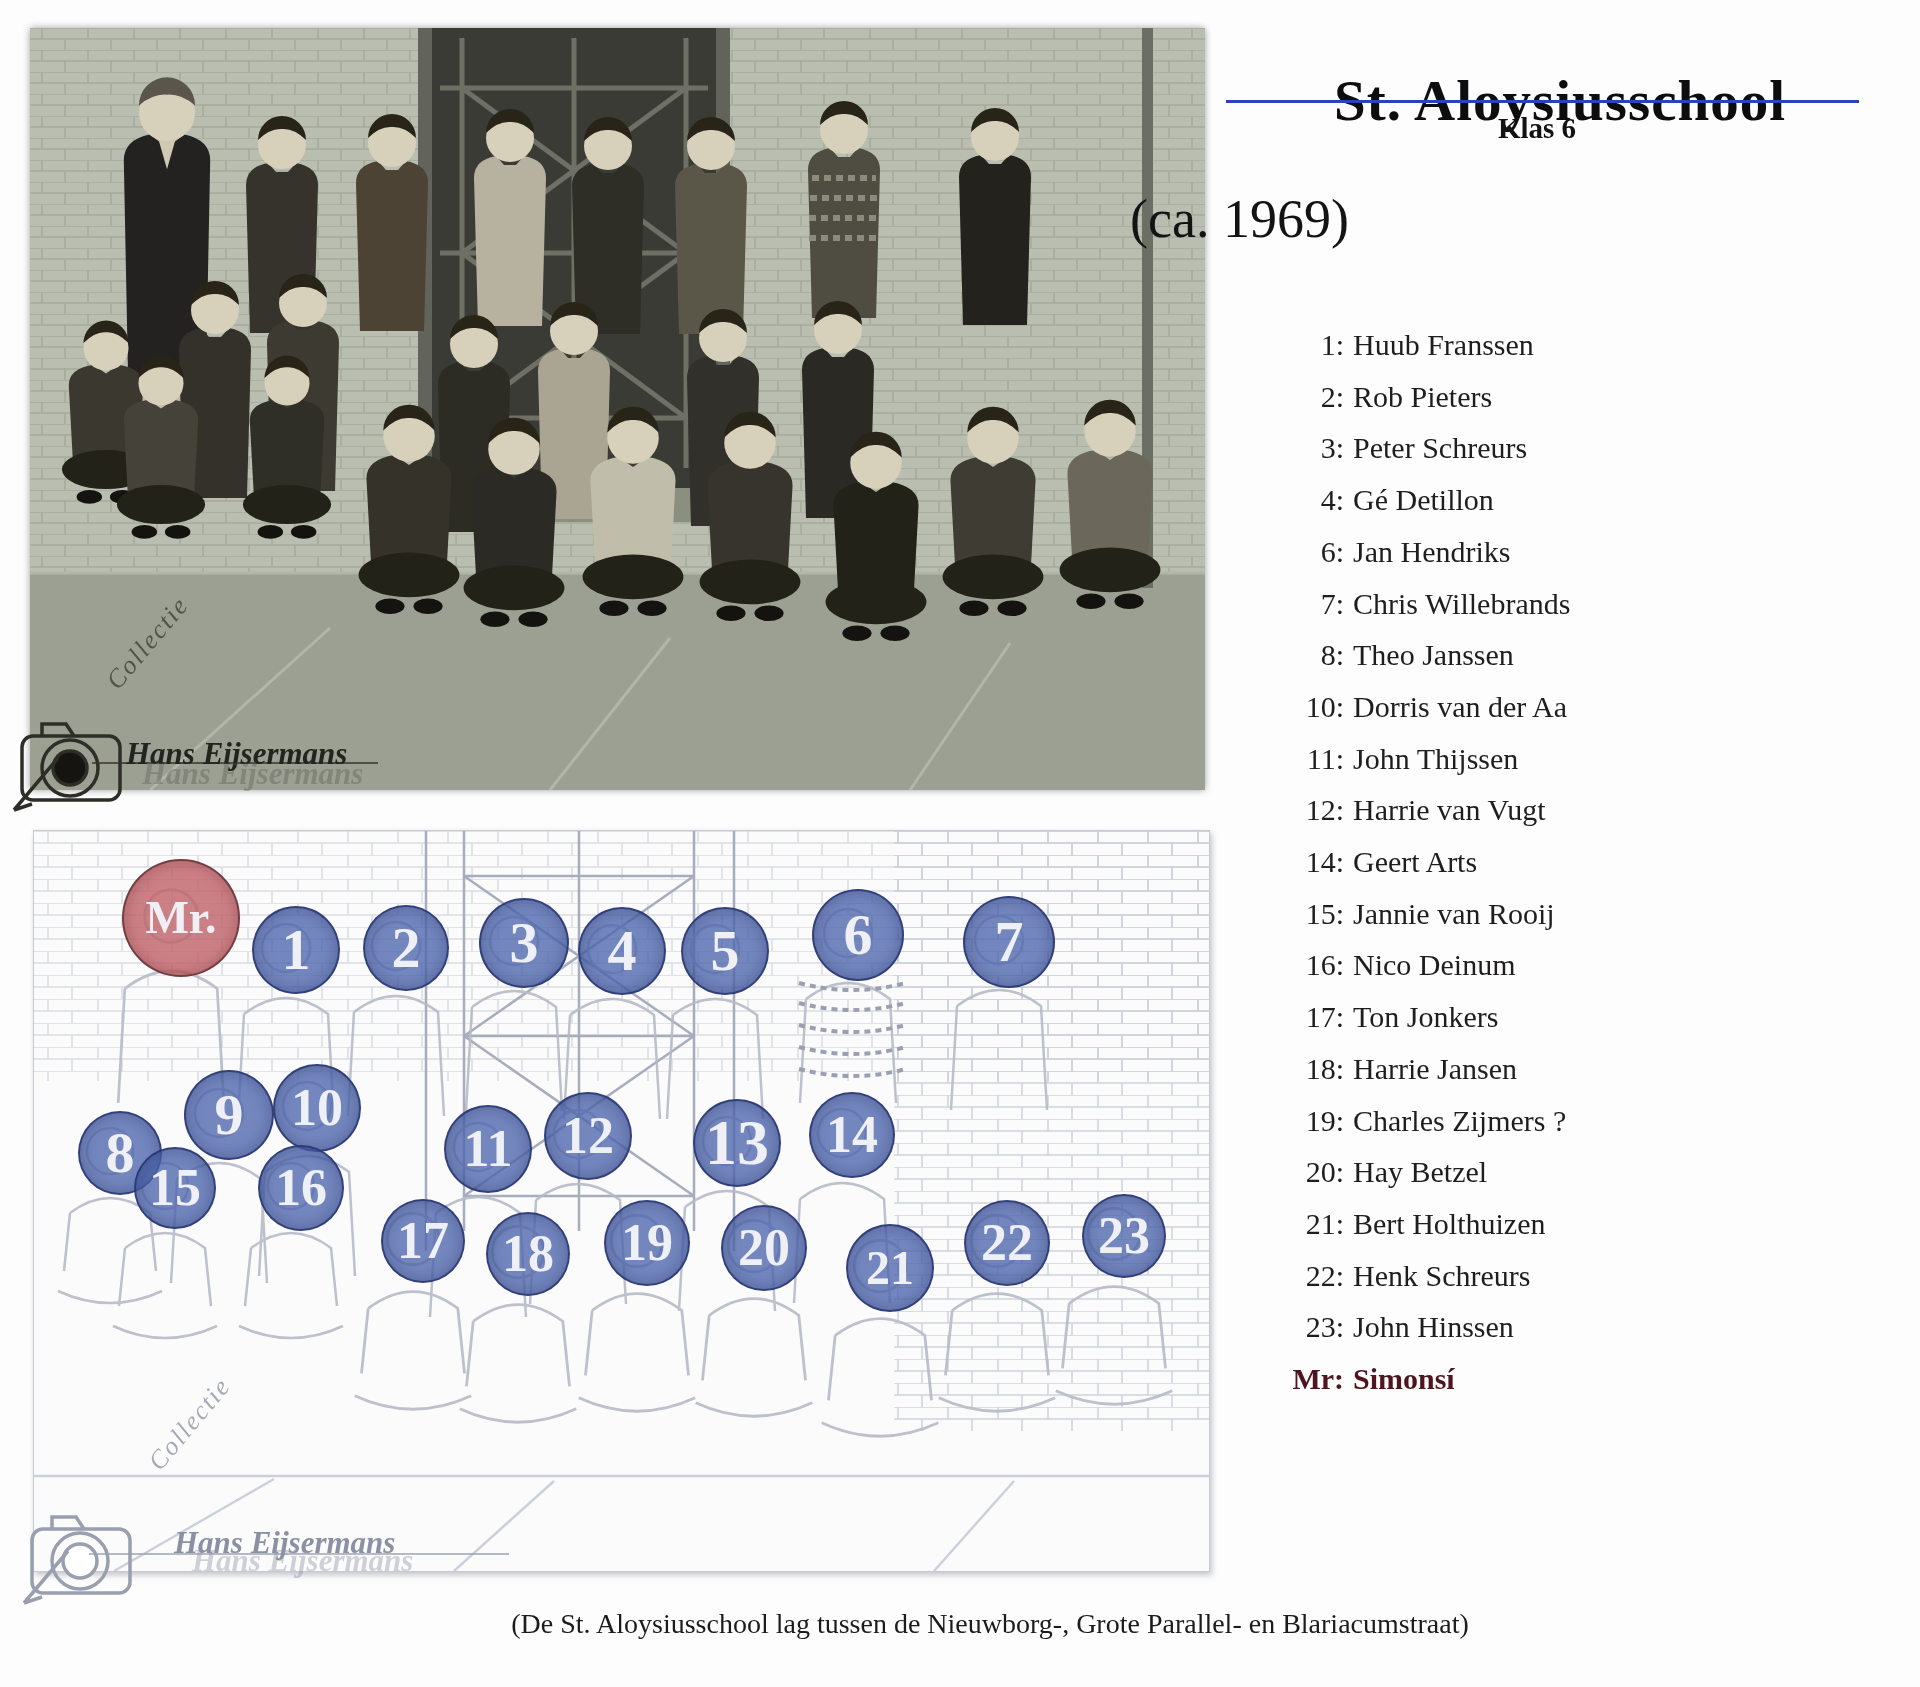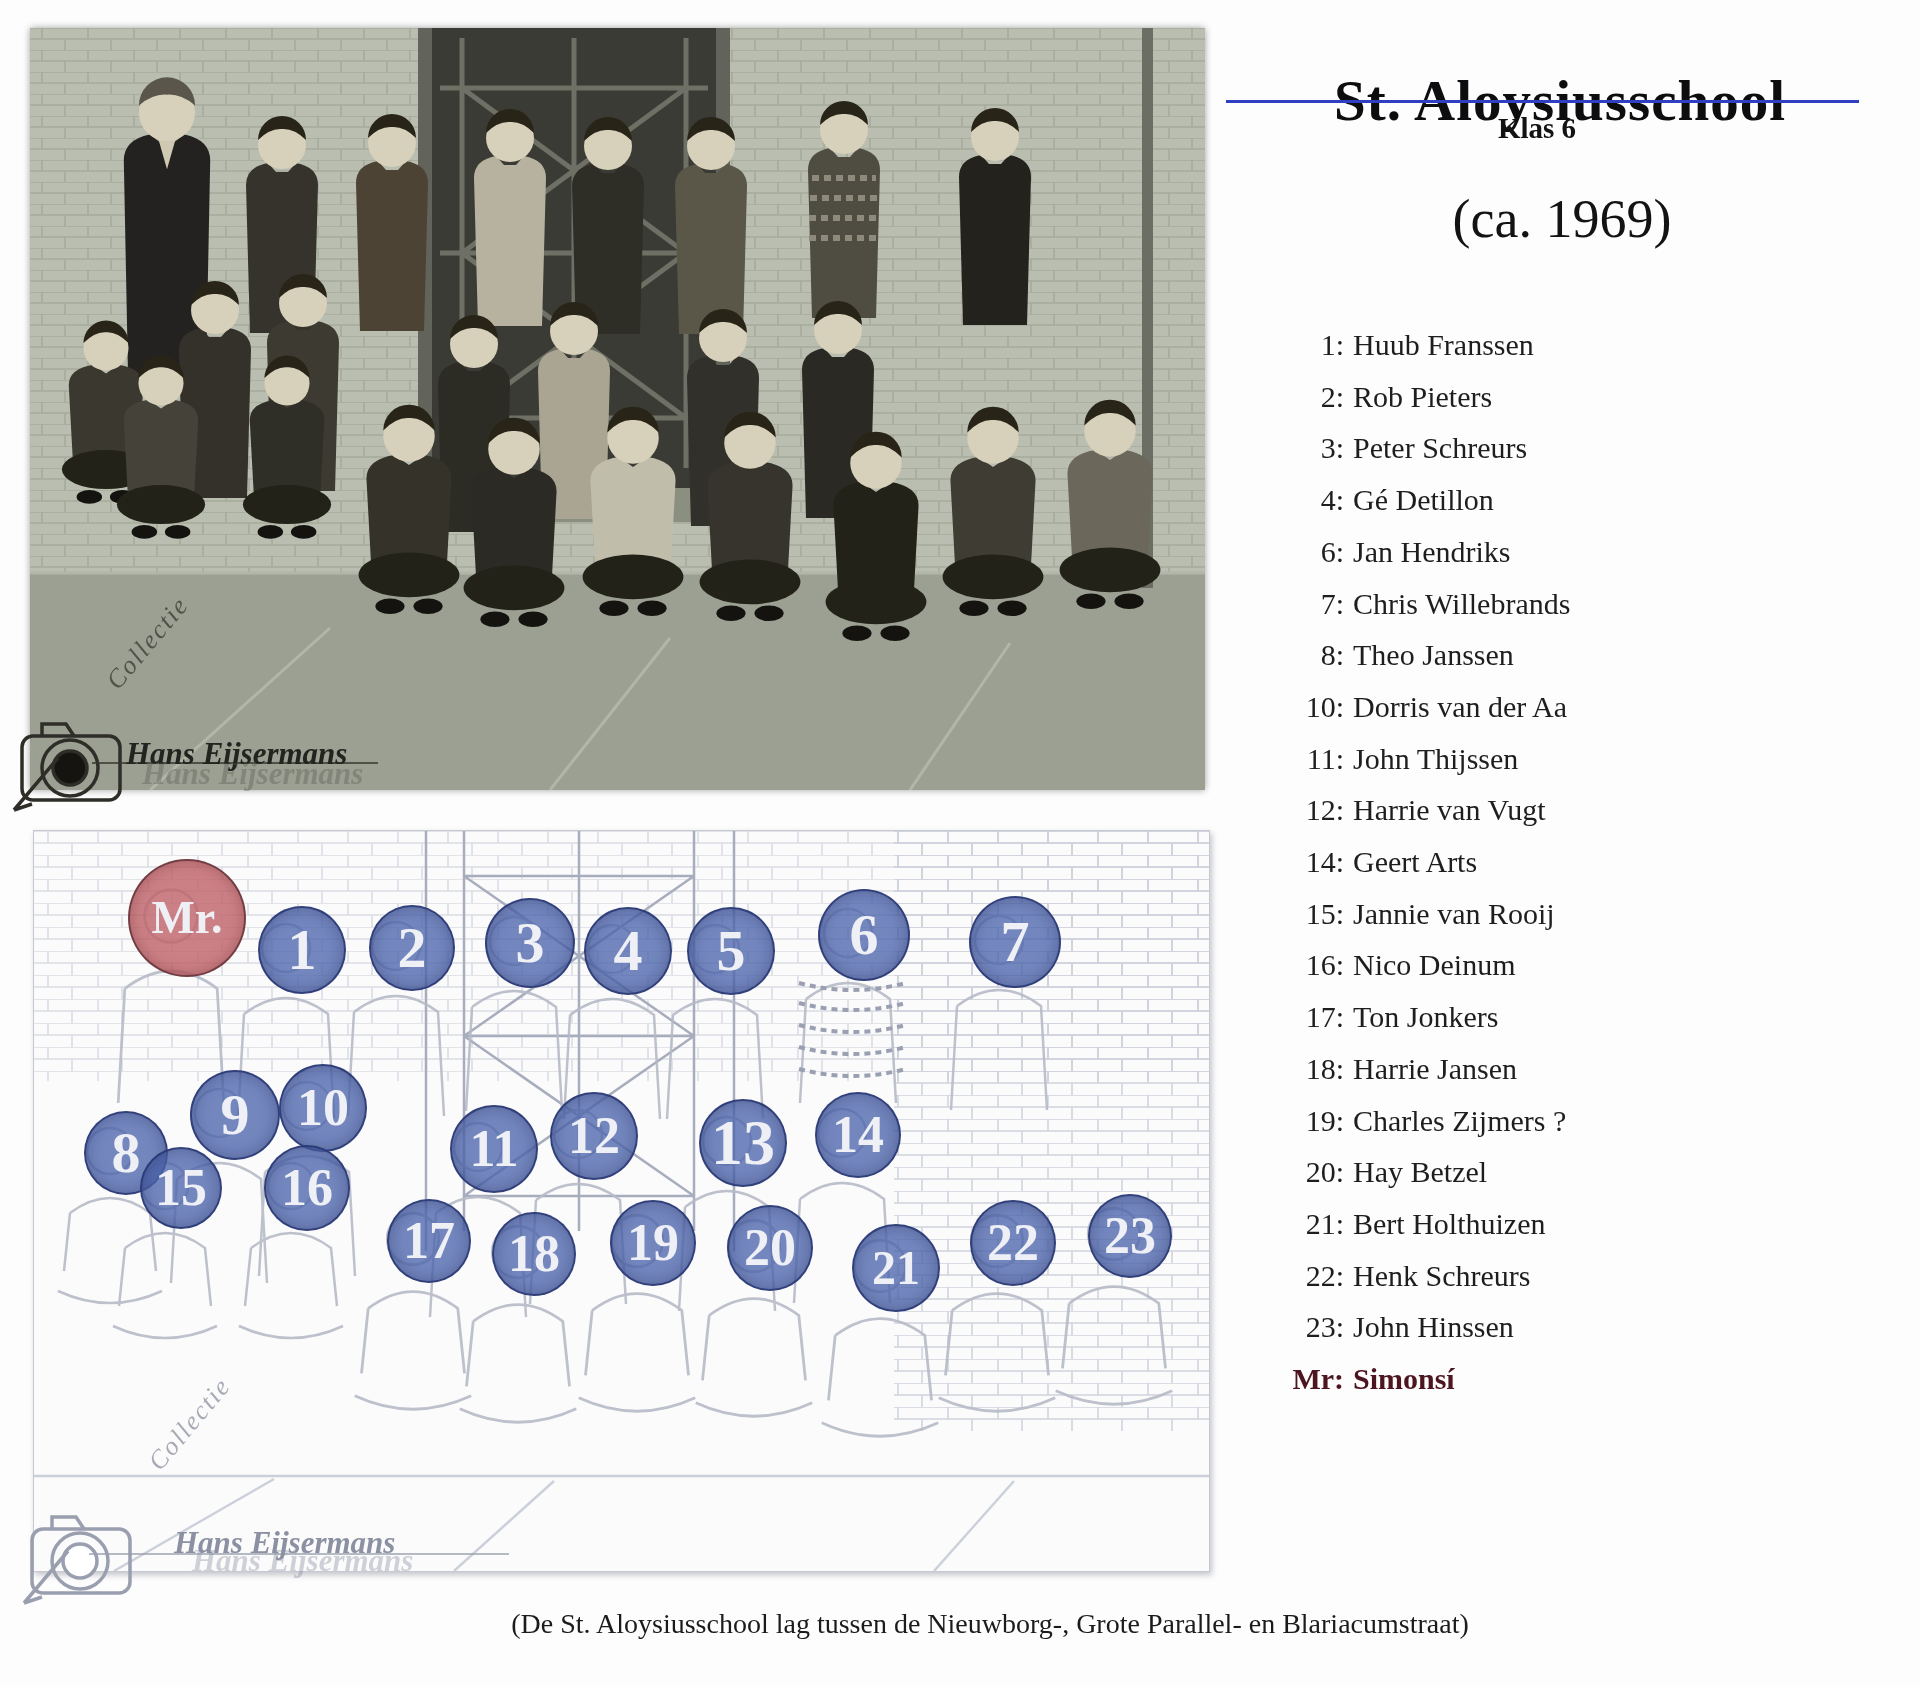--- a/index.html
+++ b/index.html
@@ -25,36 +25,36 @@
   .photo-wrap .wm-author{left:96px;top:708px;color:#23231f;}
   .sketch-wrap .wm-author{left:140px;top:694px;color:#8b91a2;}
   .wm-echo{position:absolute;font-style:italic;font-weight:bold;font-size:31px;white-space:nowrap;}
   .photo-wrap .wm-echo{left:112px;top:728px;color:rgba(90,90,82,.38);}
   .sketch-wrap .wm-echo{left:158px;top:712px;color:rgba(139,145,162,.4);}
   .wm-camera{position:absolute;}
   .photo-wrap .wm-camera{left:-22px;top:672px;}
   .sketch-wrap .wm-camera{left:-16px;top:662px;}
 
   
-  .markers{position:absolute;left:14px;top:0;width:100%;height:100%;}
+  .markers{position:absolute;left:8px;top:0;width:100%;height:100%;}
   .marker{position:absolute;border-radius:50%;display:flex;align-items:center;justify-content:center;
           font-weight:bold;color:#eef0f5;line-height:1;
           font-family:"Liberation Serif","DejaVu Serif",serif;}
   .marker.blue{background:rgba(77,101,172,.78);border:2px solid rgba(38,52,110,.85);
                box-shadow:inset 0 0 16px rgba(28,38,88,.38);}
   .marker.red{background:rgba(191,97,104,.8);border:2px solid rgba(86,40,44,.75);
               box-shadow:inset 0 0 16px rgba(110,40,46,.4);}
 
   
   .title{position:absolute;left:1200px;top:30px;width:720px;text-align:center;
          font-size:57px;font-weight:bold;color:#0d0d0f;letter-spacing:1px;}
   .title-underline{position:absolute;left:1226px;top:100px;width:633px;height:3px;background:#2e3fc2;}
   .subtitle{position:absolute;left:1200px;top:112px;width:674px;text-align:center;
             font-size:29px;font-weight:bold;color:#131314;}
-  .year{position:absolute;left:1204px;top:188px;width:716px;text-align:center;
+  .year{position:absolute;left:1130px;top:188px;width:716px;
         font-size:54px;color:#131314;}
   .legend{position:absolute;left:1280px;top:319px;color:#1f1d1e;font-size:30px;}
   .legend-row{line-height:51.7px;white-space:nowrap;}
   .legend-row .num{display:inline-block;width:64px;text-align:right;margin-right:9px;}
   .legend-row.highlight{color:#4d1520;font-weight:bold;}
 
   .caption{position:absolute;left:340px;top:1608px;width:1300px;text-align:center;
            font-size:28px;color:#1c1b1c;}
 </style>
 </head>

